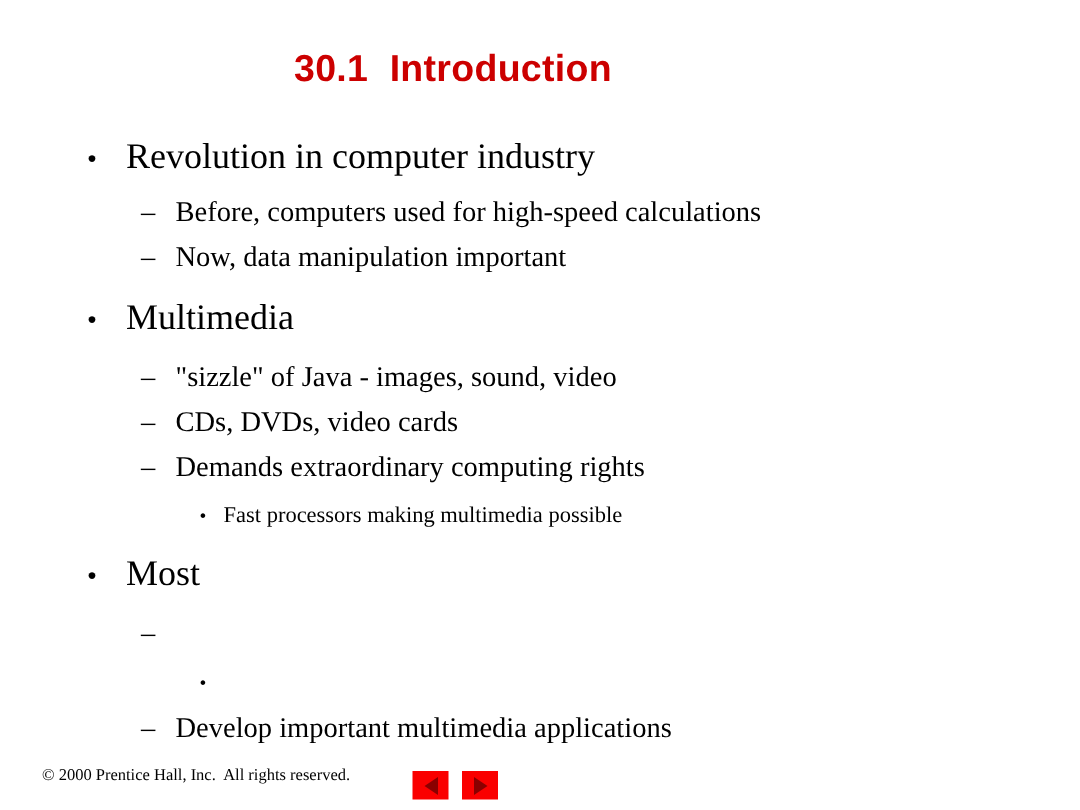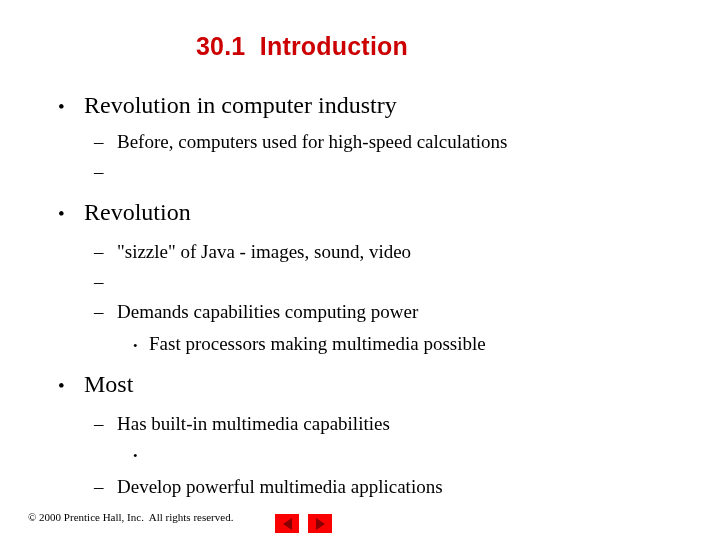--- a/index.html
+++ b/index.html
@@ -93,21 +93,21 @@
   .lvl3 {
     padding-left: 133px;
     font-size: 15px;
     line-height: 27px;
   }
   .lvl3 .bullet-mark {
     width: 16px;
     font-size: 13px;
   }
   .lvl3 .bullet-text {
-    font-size: 19px;
+    font-size: 15px;
   }
 
   .gap-lg { height: 8px; }
   .gap-md { height: 6px; }
   .gap-sm { height: 3px; }
 
   
   .footer {
     position: absolute;
     left: 0;
@@ -167,65 +167,66 @@
       <span class="bullet-mark">•</span>
       <span class="bullet-text">Revolution in computer industry</span>
     </div>
     <div class="gap-sm"></div>
     <div class="bullet-row lvl2">
       <span class="bullet-mark">–</span>
       <span class="bullet-text">Before, computers used for high-speed calculations</span>
     </div>
     <div class="bullet-row lvl2">
       <span class="bullet-mark">–</span>
+      <span class="bullet-text">Now, data manipulation important</span>
     </div>
 
     <div class="gap-lg"></div>
 
     <div class="bullet-row lvl1">
       <span class="bullet-mark">•</span>
-      <span class="bullet-text">Revolution</span>
+      <span class="bullet-text">Multimedia</span>
     </div>
     <div class="gap-md"></div>
     <div class="bullet-row lvl2">
       <span class="bullet-mark">–</span>
       <span class="bullet-text">"sizzle" of Java - images, sound, video</span>
     </div>
     <div class="bullet-row lvl2">
       <span class="bullet-mark">–</span>
-    </div>
-    <div class="bullet-row lvl2">
-      <span class="bullet-mark">–</span>
-      <span class="bullet-text">Demands capabilities computing power</span>
+      <span class="bullet-text">CDs, DVDs, video cards</span>
+    </div>
+    <div class="bullet-row lvl2">
+      <span class="bullet-mark">–</span>
+      <span class="bullet-text">Demands extraordinary computing rights</span>
     </div>
     <div class="gap-sm"></div>
     <div class="bullet-row lvl3">
       <span class="bullet-mark">•</span>
       <span class="bullet-text">Fast processors making multimedia possible</span>
     </div>
 
     <div class="gap-lg"></div>
 
     <div class="bullet-row lvl1">
       <span class="bullet-mark">•</span>
       <span class="bullet-text">Most</span>
     </div>
     <div class="gap-md"></div>
     <div class="bullet-row lvl2">
       <span class="bullet-mark">–</span>
-      <span class="bullet-text">Has built-in multimedia capabilities</span>
     </div>
     <div class="gap-sm"></div>
     <div class="bullet-row lvl3">
       <span class="bullet-mark">•</span>
     </div>
     <div class="gap-sm"></div>
     <div class="bullet-row lvl2">
       <span class="bullet-mark">–</span>
-      <span class="bullet-text">Develop powerful multimedia applications</span>
+      <span class="bullet-text">Develop important multimedia applications</span>
     </div>
 
   </div>
 
   <div class="footer">
     <div class="copyright">© 2000 Prentice Hall, Inc.  All rights reserved.</div>
   </div>
 
   <div class="nav-buttons">
     <div class="nav-btn">

